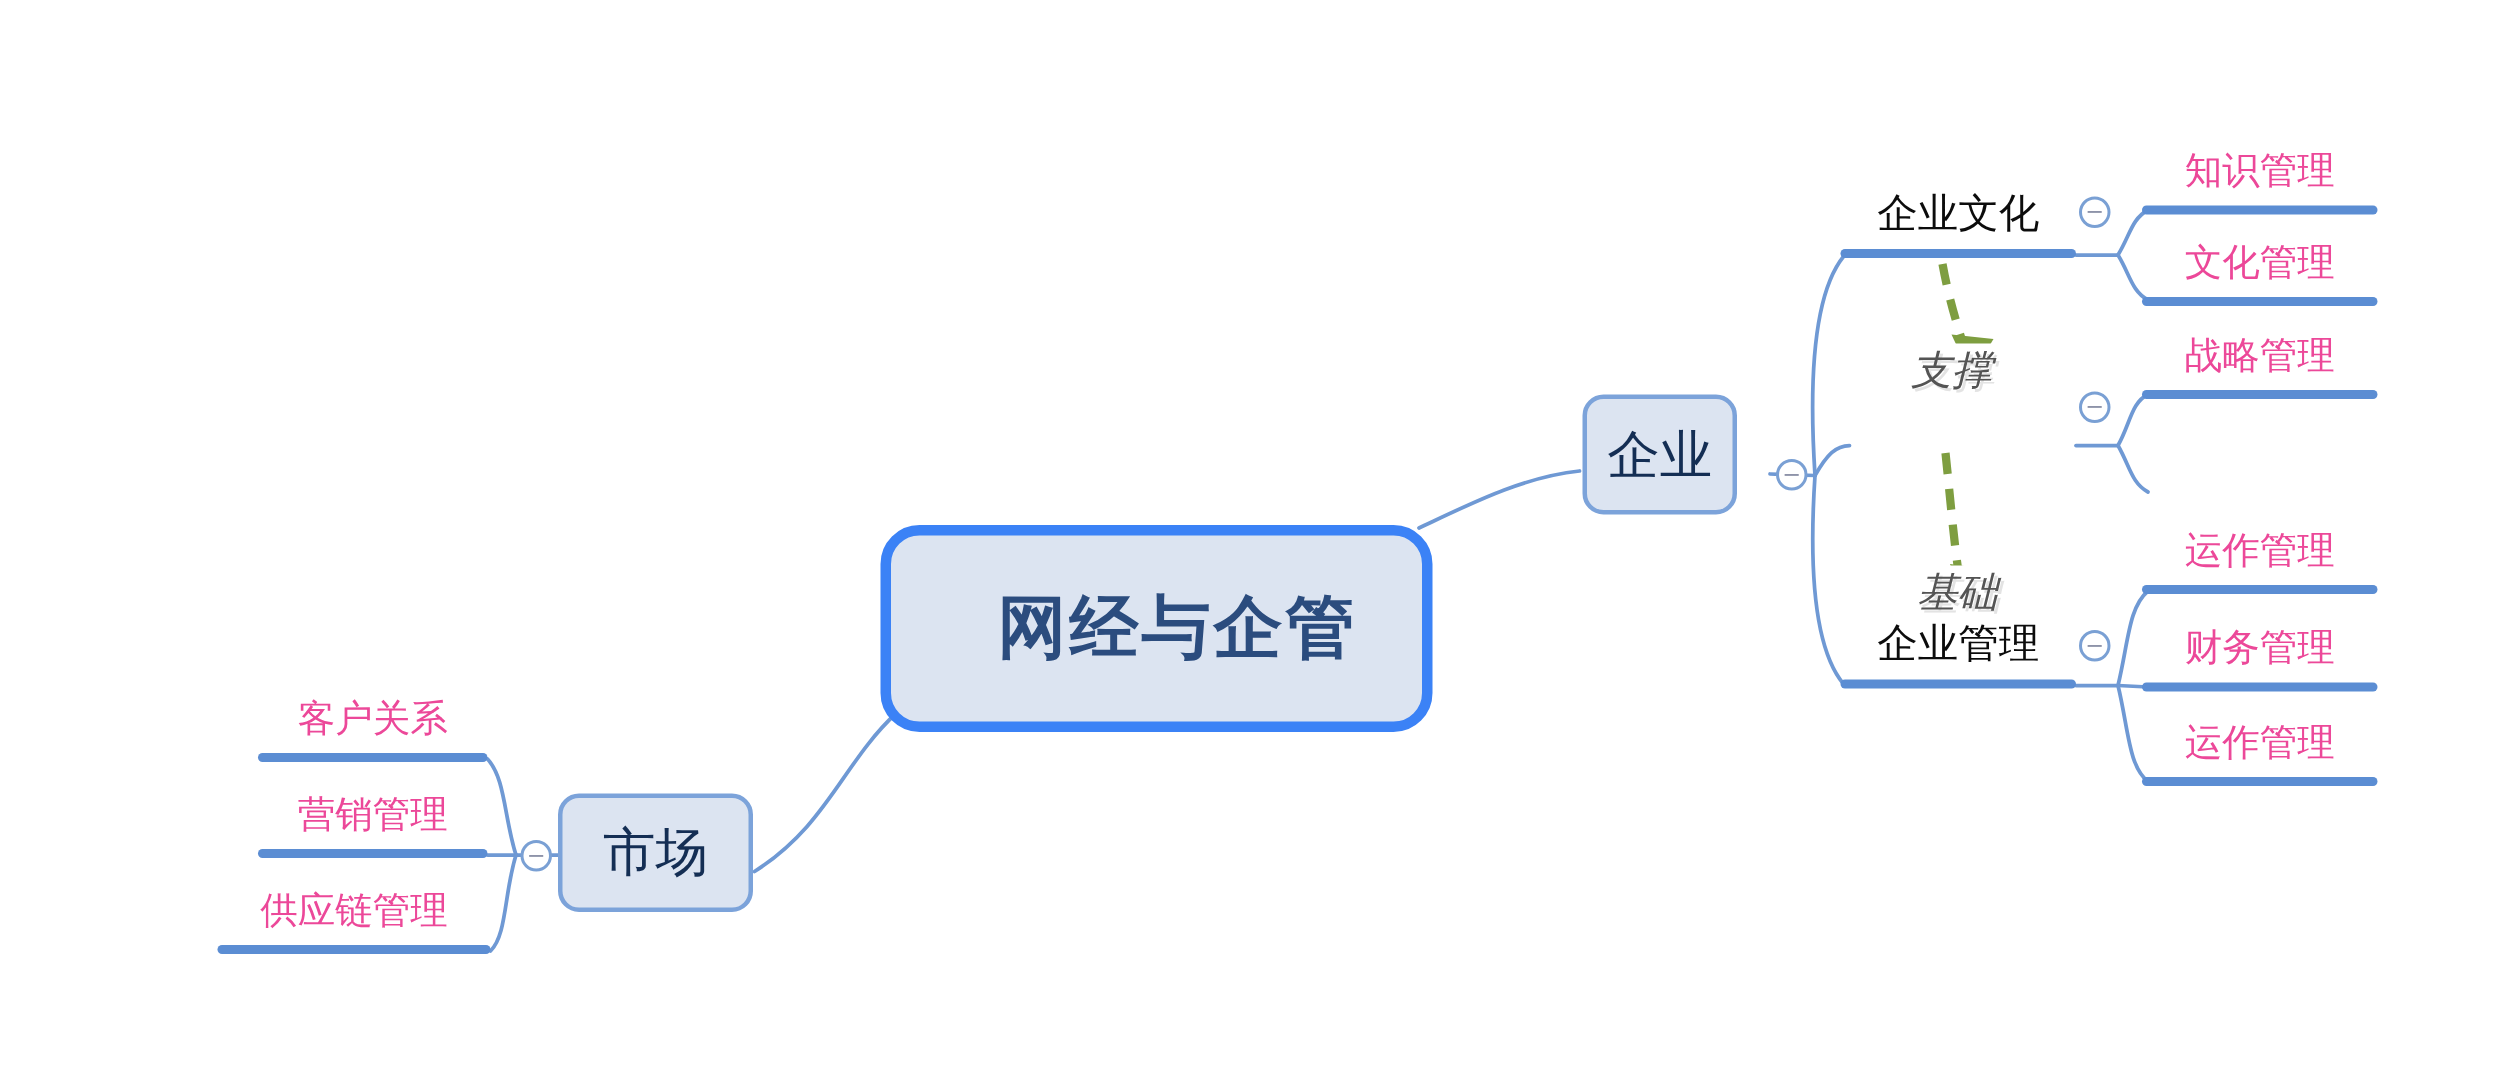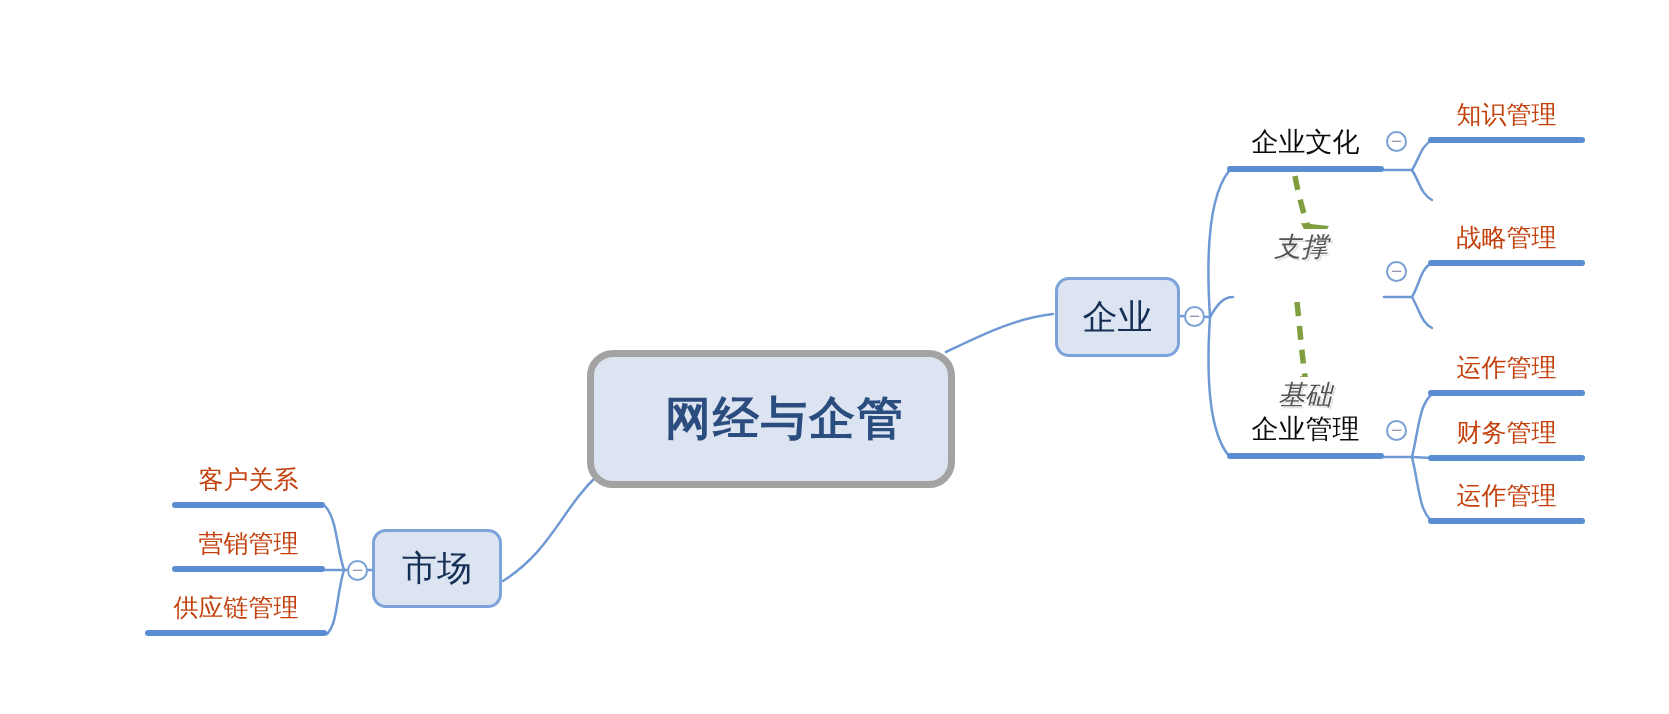--- a/index.html
+++ b/index.html
@@ -7,37 +7,37 @@
     position:relative;width:1669px;height:714px;background:#ffffff;overflow:hidden;
     font-family:"Liberation Sans","DejaVu Sans",sans-serif;
   }
   #wires{position:absolute;left:0;top:0;z-index:1;}
   .node{
     position:absolute;display:flex;align-items:center;justify-content:center;
     background:#dce4f1;z-index:2;box-sizing:border-box;cursor:default;
   }
   .root-node{
     left:587px;top:350px;width:368px;height:138px;
-    border:7px solid #a3a3a3;border-radius:26px;padding-left:28px;
+    border:7px solid #3b82f6;border-radius:26px;padding-left:28px;
   }
   .root-node .label{font-size:46px;font-weight:bold;color:#2b4c7e;letter-spacing:2px;}
   .main-node{
     border:3px solid #7ca3da;border-radius:14px;
   }
   .main-node .label{font-size:35px;color:#142e54;}
-  #node-enterprise{left:1055px;top:277px;width:125px;height:80px;align-items:center;}
+  #node-enterprise{left:1055px;top:263px;width:103px;height:80px;align-items:center;}
   #node-market{left:372px;top:529px;width:130px;height:79px;align-items:center;}
 
   .line-topic{position:absolute;z-index:2;}
   .line-topic .txt{display:block;text-align:center;white-space:nowrap;}
   .line-topic .uline{height:6px;background:#5b8dd3;border-radius:3px;}
   .subtopic{left:1227px;width:157px;}
   .subtopic .txt{font-size:27px;color:#0c0c0c;line-height:30px;}
   .subtopic .uline{margin-top:9px;}
-  .leaf .txt{font-size:25px;color:#c2410c;line-height:30px;}
+  .leaf .txt{font-size:25px;color:#ec4899;line-height:30px;}
   .leaf .uline{margin-top:8px;}
   .leaf-r{left:1428px;width:157px;}
 
   .collapse{
     position:absolute;width:21px;height:21px;border-radius:50%;
     background:#ffffff;border:2px solid #7aa0d4;box-sizing:border-box;
     display:flex;align-items:center;justify-content:center;
     color:#8e93a9;font-size:15px;line-height:1;z-index:3;cursor:pointer;
     font-family:"DejaVu Sans",sans-serif;
   }
@@ -105,20 +105,24 @@
   </div>
   <div class="line-topic subtopic" style="top:414px">
     <span class="txt">企业管理</span>
     <div class="uline"></div>
   </div>
 
   <div class="line-topic leaf leaf-r" style="top:99px">
     <span class="txt">知识管理</span>
     <div class="uline"></div>
   </div>
+  <div class="line-topic leaf leaf-r" style="top:160px">
+    <span class="txt">文化管理</span>
+    <div class="uline"></div>
+  </div>
   <div class="line-topic leaf leaf-r" style="top:222px">
     <span class="txt">战略管理</span>
     <div class="uline"></div>
   </div>
   <div class="line-topic leaf leaf-r" style="top:352px">
     <span class="txt">运作管理</span>
     <div class="uline"></div>
   </div>
   <div class="line-topic leaf leaf-r" style="top:417px">
     <span class="txt">财务管理</span>

